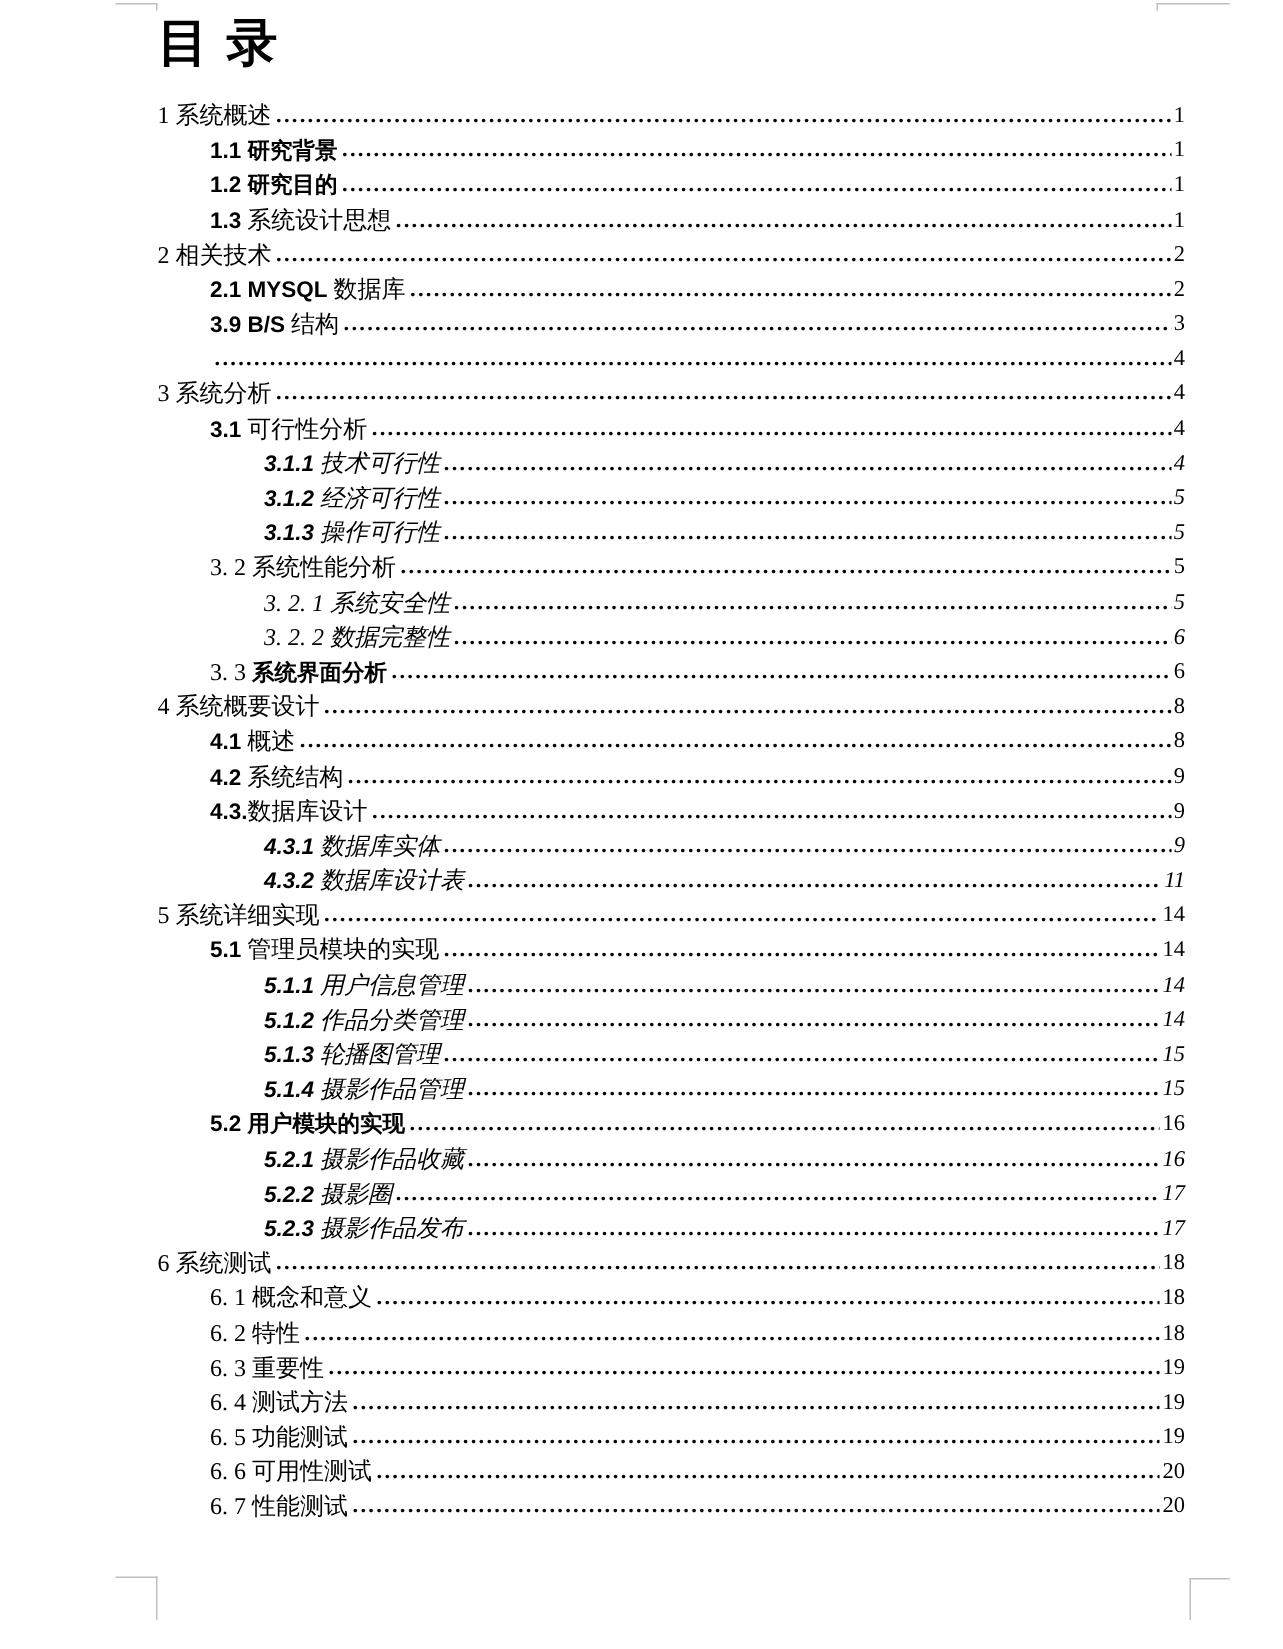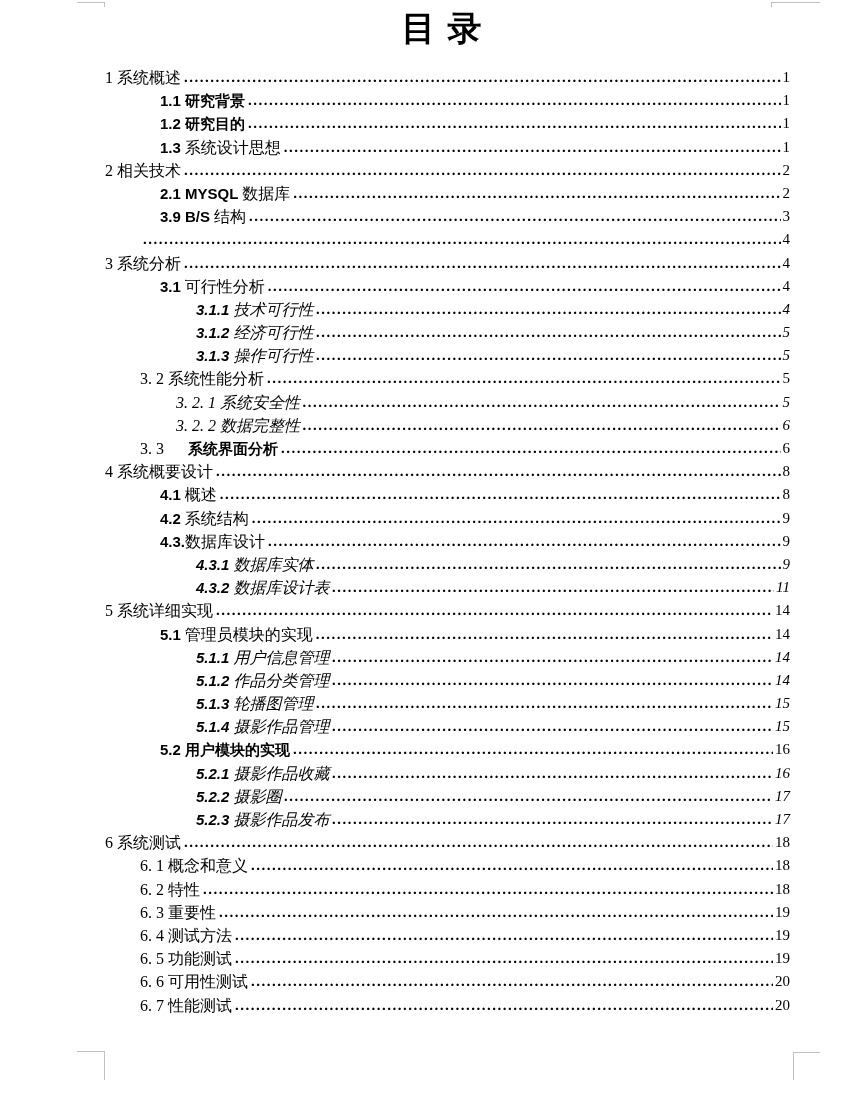--- a/index.html
+++ b/index.html
@@ -14,42 +14,40 @@
   }
   
   .mark { position:absolute; border:0 solid #c0c0c0; }
   .mark.tl { left:77px;  top:2px;    width:28px; height:5px;  border-top-width:1px; border-right-width:1px; }
   .mark.tr { left:771px; top:2px;    width:49px; height:5px;  border-top-width:1px; border-left-width:1px; }
   .mark.bl { left:77px;  top:1051px; width:28px; height:29px; border-top-width:1px; border-right-width:1px; }
   .mark.br { left:793px; top:1052px; width:27px; height:28px; border-top-width:1px; border-left-width:1px; }
 
   .doc-title {
     position:absolute; left:105px; right:65px; top:6px;
-    text-align:center;
     font-size:34px; font-weight:700;
     letter-spacing:12px;
     font-family:"Liberation Serif", serif;
   }
   .toc {
     position:absolute; left:105px; right:65px; top:66px;
   }
   .row {
-    display:flex; align-items:flex-start;
+    display:flex; align-items:flex-end;
     height:23.2px; line-height:23.2px;
     font-size:16px;
     white-space:nowrap;
   }
   .row.lvl2 { padding-left:35px; }
   .row.lvl3 { padding-left:71px;font-style:italic; }
   .txt { flex:0 0 auto; }
   .b {
     font-family:"Liberation Sans", sans-serif;
     font-weight:700;
     font-size:15px;
-    margin-left:20px;
   }
   .leader {
     flex:1 1 auto; min-width:0;
     overflow:hidden; white-space:nowrap;
     margin:0 2px 0 3px;
     font-size:15px; font-weight:700;
     letter-spacing:1.5px;
   }
   .leader::after {
     content:"...................................................................................................................................................................................................................................................................";

